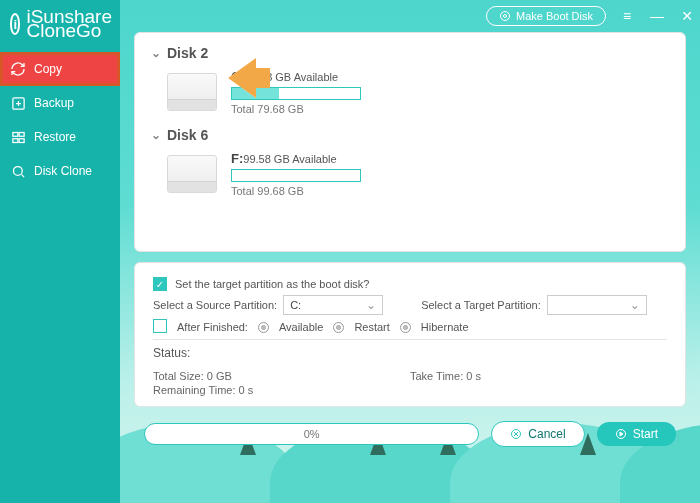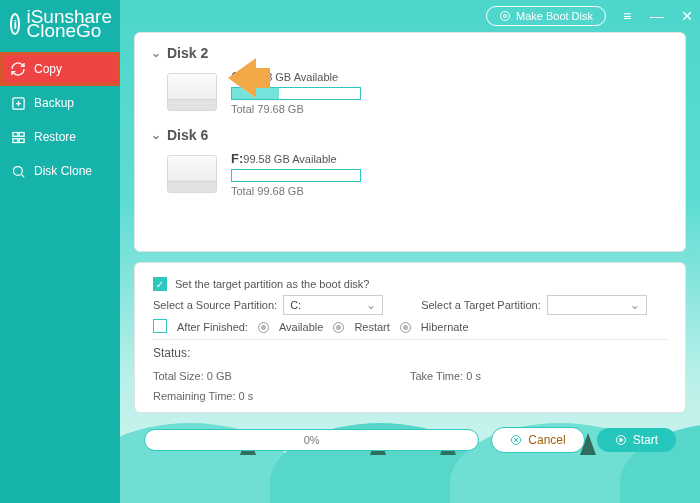--- a/index.html
+++ b/index.html
@@ -31,25 +31,25 @@
   .total { color:#777; }
   .options { padding: 10px 18px 10px 18px; font-size:11px; color:#555; }
   .row { display:flex; align-items:center; gap:8px; margin:4px 0;}
   .chk { width:14px; height:14px; border:1px solid #2dc7bd; background:#2dc7bd; display:inline-flex; align-items:center; justify-content:center; color:#fff; font-size:10px;}
   .chk.empty{ background:#fff; color:transparent;}
   .sel { border:1px solid #ccc; height:20px; width:100px; display:flex; align-items:center; justify-content:space-between; padding:0 6px; font-size:11px; color:#444; cursor:pointer;}
   .sel.wide{ width:100px;}
   .sel.caret::after{ content:"⌄"; color:#999; font-size:12px;}
   .radio { width:11px; height:11px; border:1px solid #999; border-radius:50%; display:inline-block; background:radial-gradient(circle,#bbb 0 40%,#fff 42% 100%); }
   .divider { border-top:1px solid #e5e5e5; margin:6px 0;}
-  .status-grid{ display:grid; grid-template-columns:1fr 1fr; row-gap:8px; font-size:11px; color:#666;margin-top:9px;}
+  .status-grid{ display:grid; grid-template-columns:1fr 1fr; row-gap:2px; font-size:11px; color:#666;margin-top:9px;}
   .footer { display:flex; align-items:center; gap:12px; padding: 4px 10px 0 10px;}
   .progress { flex:1; height:22px; border:1px solid #2dc7bd; border-radius:12px; background:#fff; display:flex; align-items:center; justify-content:center; font-size:11px; color:#777;}
   .btn { border-radius: 14px; padding: 5px 18px; font-size:12px; display:flex; align-items:center; gap:6px; cursor:pointer;}
-  .btn.cancel{ border:1px solid #2dc7bd; color:#a16207; background:#fff;}
+  .btn.cancel{ border:1px solid #2dc7bd; color:#0f766e; background:#fff;}
   .btn.start{ background:#25c7bd; color:#fff;}
   .arrow-callout { position:absolute; left:108px; top:58px; width:0; height:0; z-index:6; }
   .arrow-shape{ width:0;height:0; border-top:20px solid transparent; border-bottom:20px solid transparent; border-right:28px solid #f3a847; filter: drop-shadow(0 0 0 #fff);}
   .arrow-stem{ position:absolute; left:28px; top:10px; width:14px; height:20px; background:#f3a847;}
   .hills{ position:absolute; bottom:0; left:0; right:0; height:110px; z-index:0; overflow:hidden;}
   .hill{ position:absolute; bottom:-40px; width:220px; height:120px; background:#6fded3; border-radius:50% 50% 0 0;}
   .hill.h1{ left:-40px;}
   .hill.h2{ left:150px; background:#57d6ca;}
   .hill.h3{ left:330px;}
   .hill.h4{ left:500px; background:#57d6ca;}

